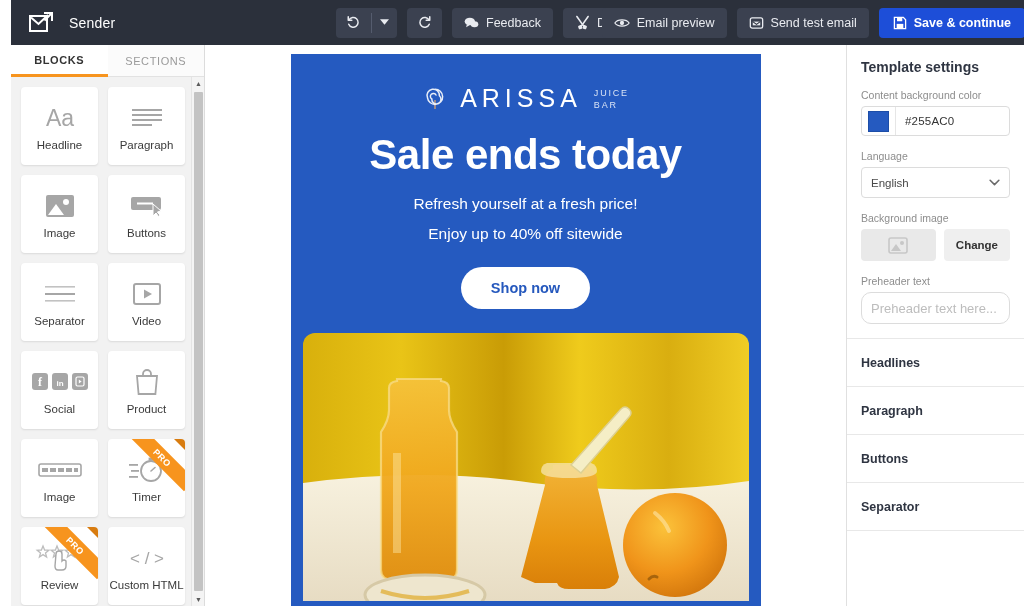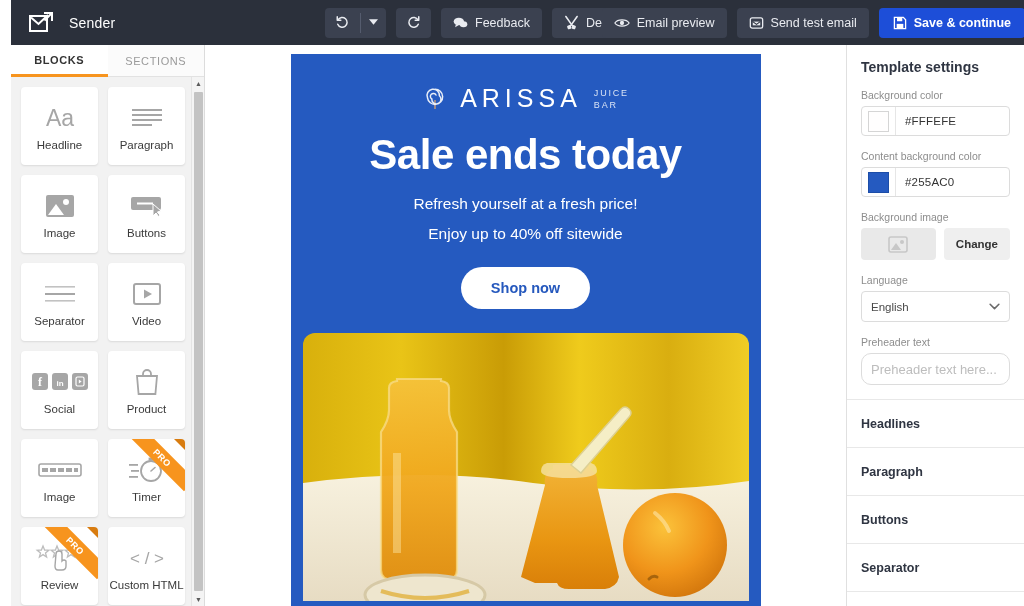--- a/index.html
+++ b/index.html
@@ -12,21 +12,21 @@
   .app { position: relative; width: 1024px; height: 606px; display: flex; flex-direction: column; margin-left: 11px; }
 
   
   .topbar {
     height: 45px; background: #2b303b; display: flex; align-items: center;
     flex: 0 0 45px; padding: 0 8px; position: relative;
   }
   .brand { display: flex; align-items: center; gap: 12px; padding-left: 8px; }
   .brand-logo { width: 30px; height: 26px; position: relative; }
   .brand-name { color: #ffffff; font-size: 14px; letter-spacing: .2px; }
-  .tb-center { position: absolute; left: 314px; top: 0; height: 45px; display: flex; align-items: center; gap: 10px; }
+  .tb-center { position: absolute; left: 325px; top: 0; height: 45px; display: flex; align-items: center; gap: 10px; }
   .tb-btn {
     height: 30px; background: #3b4150; border: none; border-radius: 4px;
     color: #e9ebf0; font-size: 12.5px; display: flex; align-items: center;
     gap: 7px; padding: 0 12px; cursor: pointer; font-family: "Liberation Sans", sans-serif;
     white-space: nowrap;
   }
   .tb-btn.icon-only { padding: 0 10px; }
   .tb-group { display: flex; align-items: center; background: #3b4150; border-radius: 4px; height: 30px; }
   .tb-group .tb-btn { background: transparent; border-radius: 0; }
   .tb-group .divider { width: 1px; height: 20px; background: #555c6e; }
@@ -464,65 +464,56 @@
 
         </div>
       </div>
     </div>
 
     <div class="rightpanel">
       <div class="rp-content">
         <div class="rp-pad">
           <div class="rp-title">Template settings</div>
 
-          <div class="field">
-            <div class="flabel">Background color</div>
-            <div class="color-input">
-              <span class="swatch-cell">
-                <span class="swatch" style="background:#FFFEFE"></span>
-              </span>
-              <span class="hexval">#FFFEFE</span>
-            </div>
-          </div>
 
           <div class="field">
             <div class="flabel">Content background color</div>
             <div class="color-input">
               <span class="swatch-cell">
                 <span class="swatch" style="background:#255AC0;border-color:#1c4da8"></span>
               </span>
               <span class="hexval">#255AC0</span>
+            </div>
+          </div>
+
+          <div class="field">
+            <div class="flabel">Language</div>
+            <div class="select-box">
+              <span>English</span>
+              <svg width="11" height="7" viewBox="0 0 12 8">
+                <path d="M1 1.4 L6 6.4 L11 1.4" fill="none" stroke="#6a6a6a" stroke-width="1.8" stroke-linecap="round" stroke-linejoin="round"></path>
+              </svg>
             </div>
           </div>
 
           <div class="field">
             <div class="flabel">Background image</div>
             <div class="bgimg-row">
               <div class="bgimg-box">
                 <svg width="20" height="17" viewBox="0 0 20 17">
                   <rect x="1" y="1" width="18" height="15" rx="2" fill="none" stroke="#c7c7c7" stroke-width="1.6"></rect>
                   <circle cx="14" cy="6" r="2" fill="#c7c7c7"></circle>
                   <path d="M3 14 L8 7 L13 14 Z" fill="#c7c7c7"></path>
                 </svg>
               </div>
               <button class="change-btn">Change</button>
             </div>
           </div>
 
           <div class="field">
-            <div class="flabel">Language</div>
-            <div class="select-box">
-              <span>English</span>
-              <svg width="11" height="7" viewBox="0 0 12 8">
-                <path d="M1 1.4 L6 6.4 L11 1.4" fill="none" stroke="#6a6a6a" stroke-width="1.8" stroke-linecap="round" stroke-linejoin="round"></path>
-              </svg>
-            </div>
-          </div>
-
-          <div class="field">
             <div class="flabel">Preheader text</div>
             <div class="text-input">Preheader text here...</div>
           </div>
         </div>
 
         <div class="accordion">
           <div class="acc-item">Headlines</div>
           <div class="acc-item">Paragraph</div>
           <div class="acc-item">Buttons</div>
           <div class="acc-item">Separator</div>

